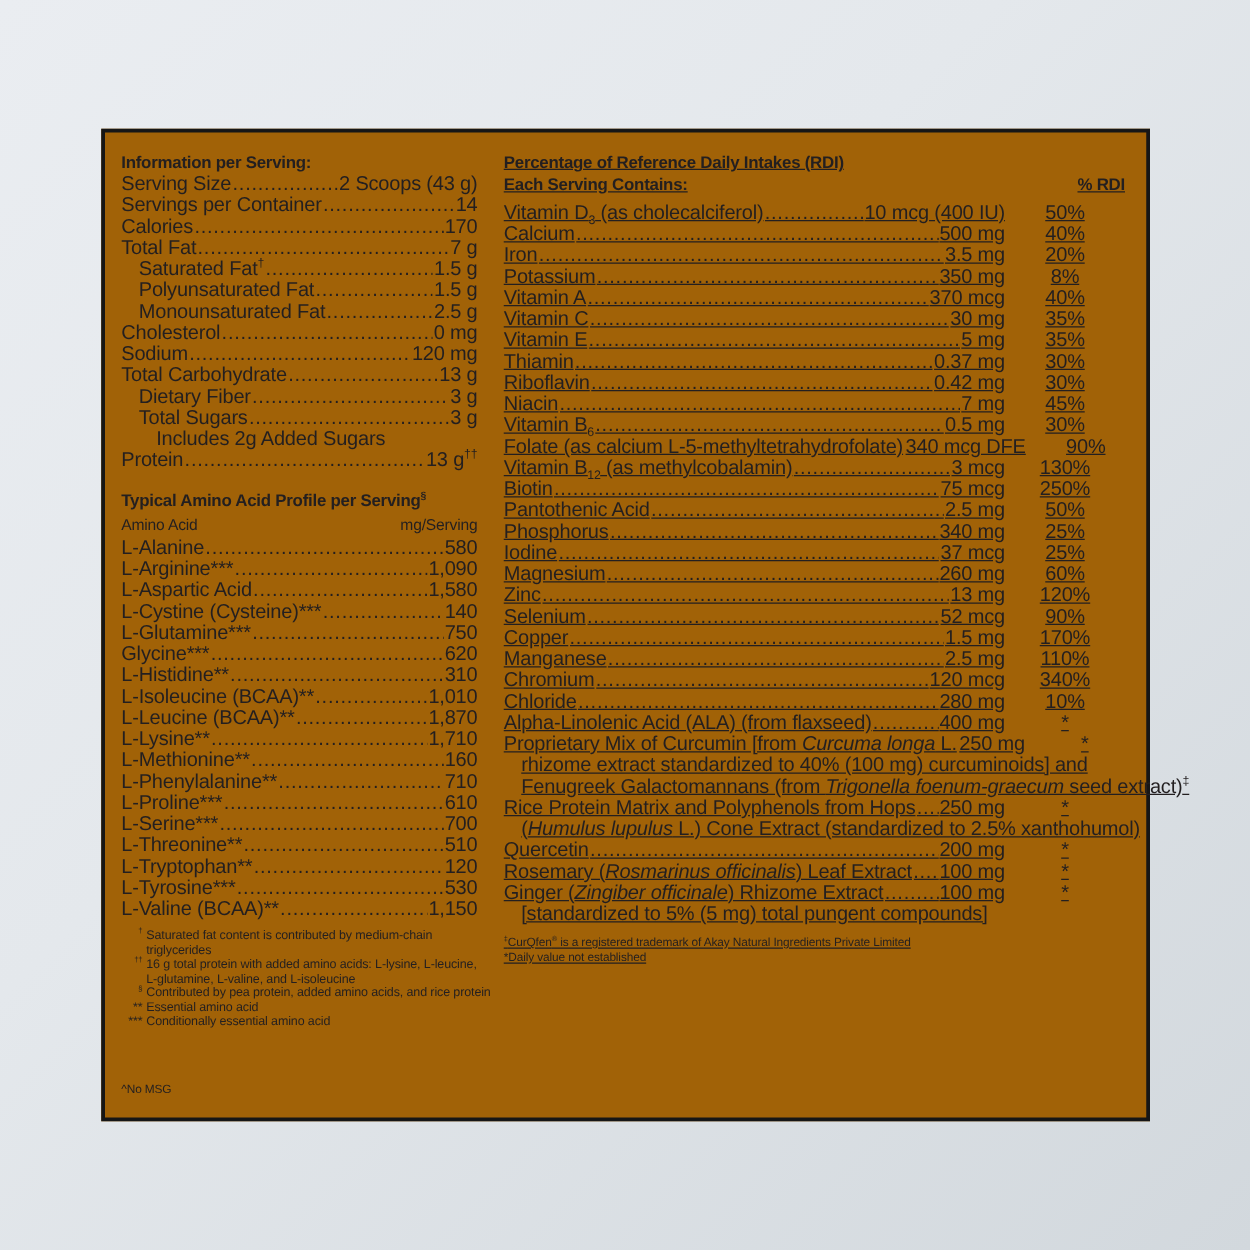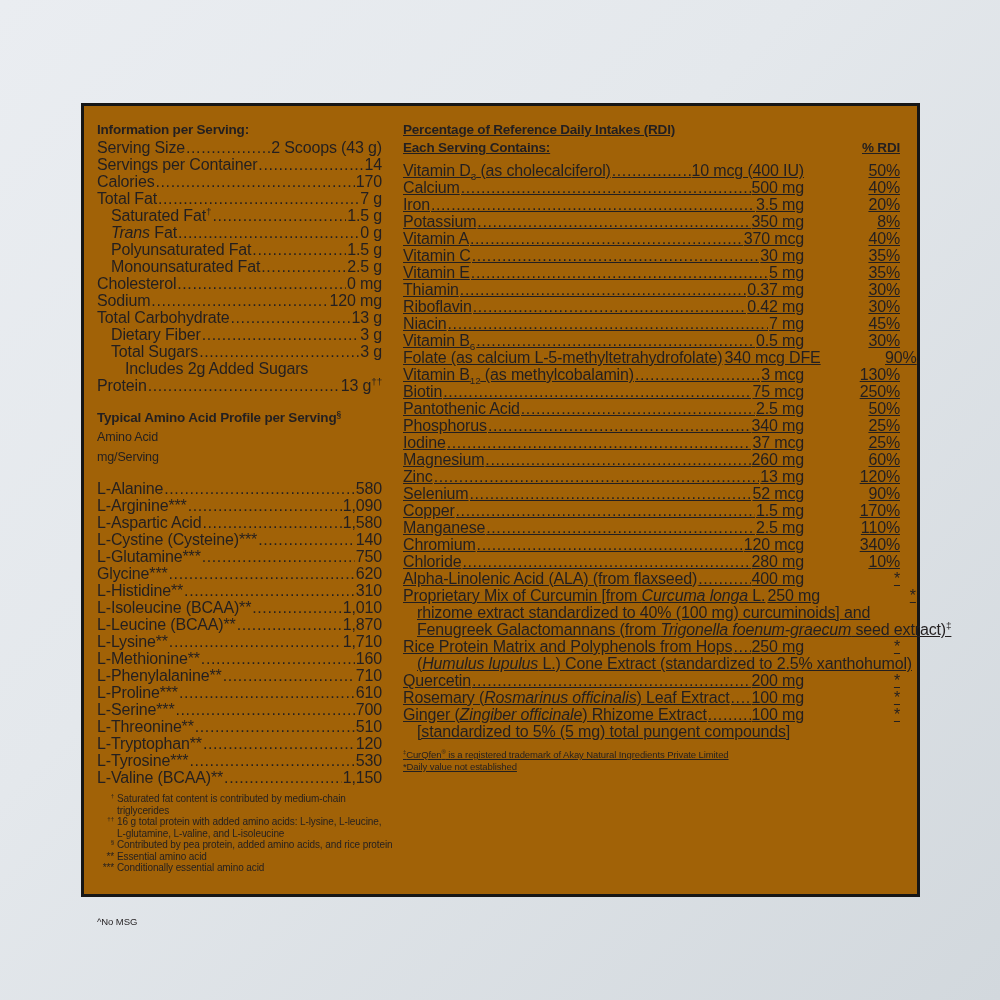--- a/index.html
+++ b/index.html
@@ -20,26 +20,26 @@
   .subhead .grow{flex:1;}
   .rows{font-size:16px;letter-spacing:-0.15px;}
   .row{display:flex;align-items:baseline;line-height:17px;white-space:nowrap;}
   .row .lbl{flex:none;}
   .row .dots{flex:1;overflow:hidden;margin:0 1px;}
   .row .dots::after{
     content:"........................................................................................................................";
     letter-spacing:0.6px;
   }
   .row .amt{flex:none;}
-  .row .pct{flex:none;width:96px;text-align:right;}
+  .row .pct{flex:none;width:96px;text-align:center;}
   .ind1 .lbl{padding-left:14px;}
   .ind2 .lbl{padding-left:28px;}
   .row.cont{padding-left:14px;}
   .amino-title{margin-top:15px;}
-  .amino-head{display:flex;align-items:flex-start;font-size:12.5px;line-height:20px;letter-spacing:-0.15px;margin-bottom:13px;flex-direction:column;}
+  .amino-head{display:flex;align-items:flex-start;font-size:12.5px;line-height:20px;letter-spacing:-0.15px;margin-bottom:0;}
   .amino-head .grow{flex:1;}
   .fns{margin-top:7px;font-size:10px;line-height:11.5px;letter-spacing:-0.1px;width:300px;}
   .fn{display:flex;}
   .fn .fnm{flex:none;width:17px;text-align:right;padding-right:3px;}
   .fn .fnt{flex:1;white-space:pre-line;}
   .rfns{margin-top:9px;font-size:9.5px;line-height:12px;letter-spacing:-0.1px;}
   .no-msg{margin-top:42px;font-size:9.5px;letter-spacing:-0.1px;}
   sup{font-size:0.62em;line-height:0;vertical-align:super;}
   sub{font-size:0.62em;line-height:0;vertical-align:sub;}
   i{font-style:italic;}
@@ -71,25 +71,20 @@
           <span class="lbl">Total Fat</span>
           <span class="dots"></span>
           <span class="amt">7 g</span>
         </div>
         <div class="row ind1">
           <span class="lbl">Saturated Fat<sup>†</sup></span>
           <span class="dots"></span>
           <span class="amt">1.5 g</span>
         </div>
         <div class="row ind1">
-          <span class="lbl"><i>Trans</i> Fat</span>
-          <span class="dots"></span>
-          <span class="amt">0 g</span>
-        </div>
-        <div class="row ind1">
           <span class="lbl">Polyunsaturated Fat</span>
           <span class="dots"></span>
           <span class="amt">1.5 g</span>
         </div>
         <div class="row ind1">
           <span class="lbl">Monounsaturated Fat</span>
           <span class="dots"></span>
           <span class="amt">2.5 g</span>
         </div>
         <div class="row ind0">

